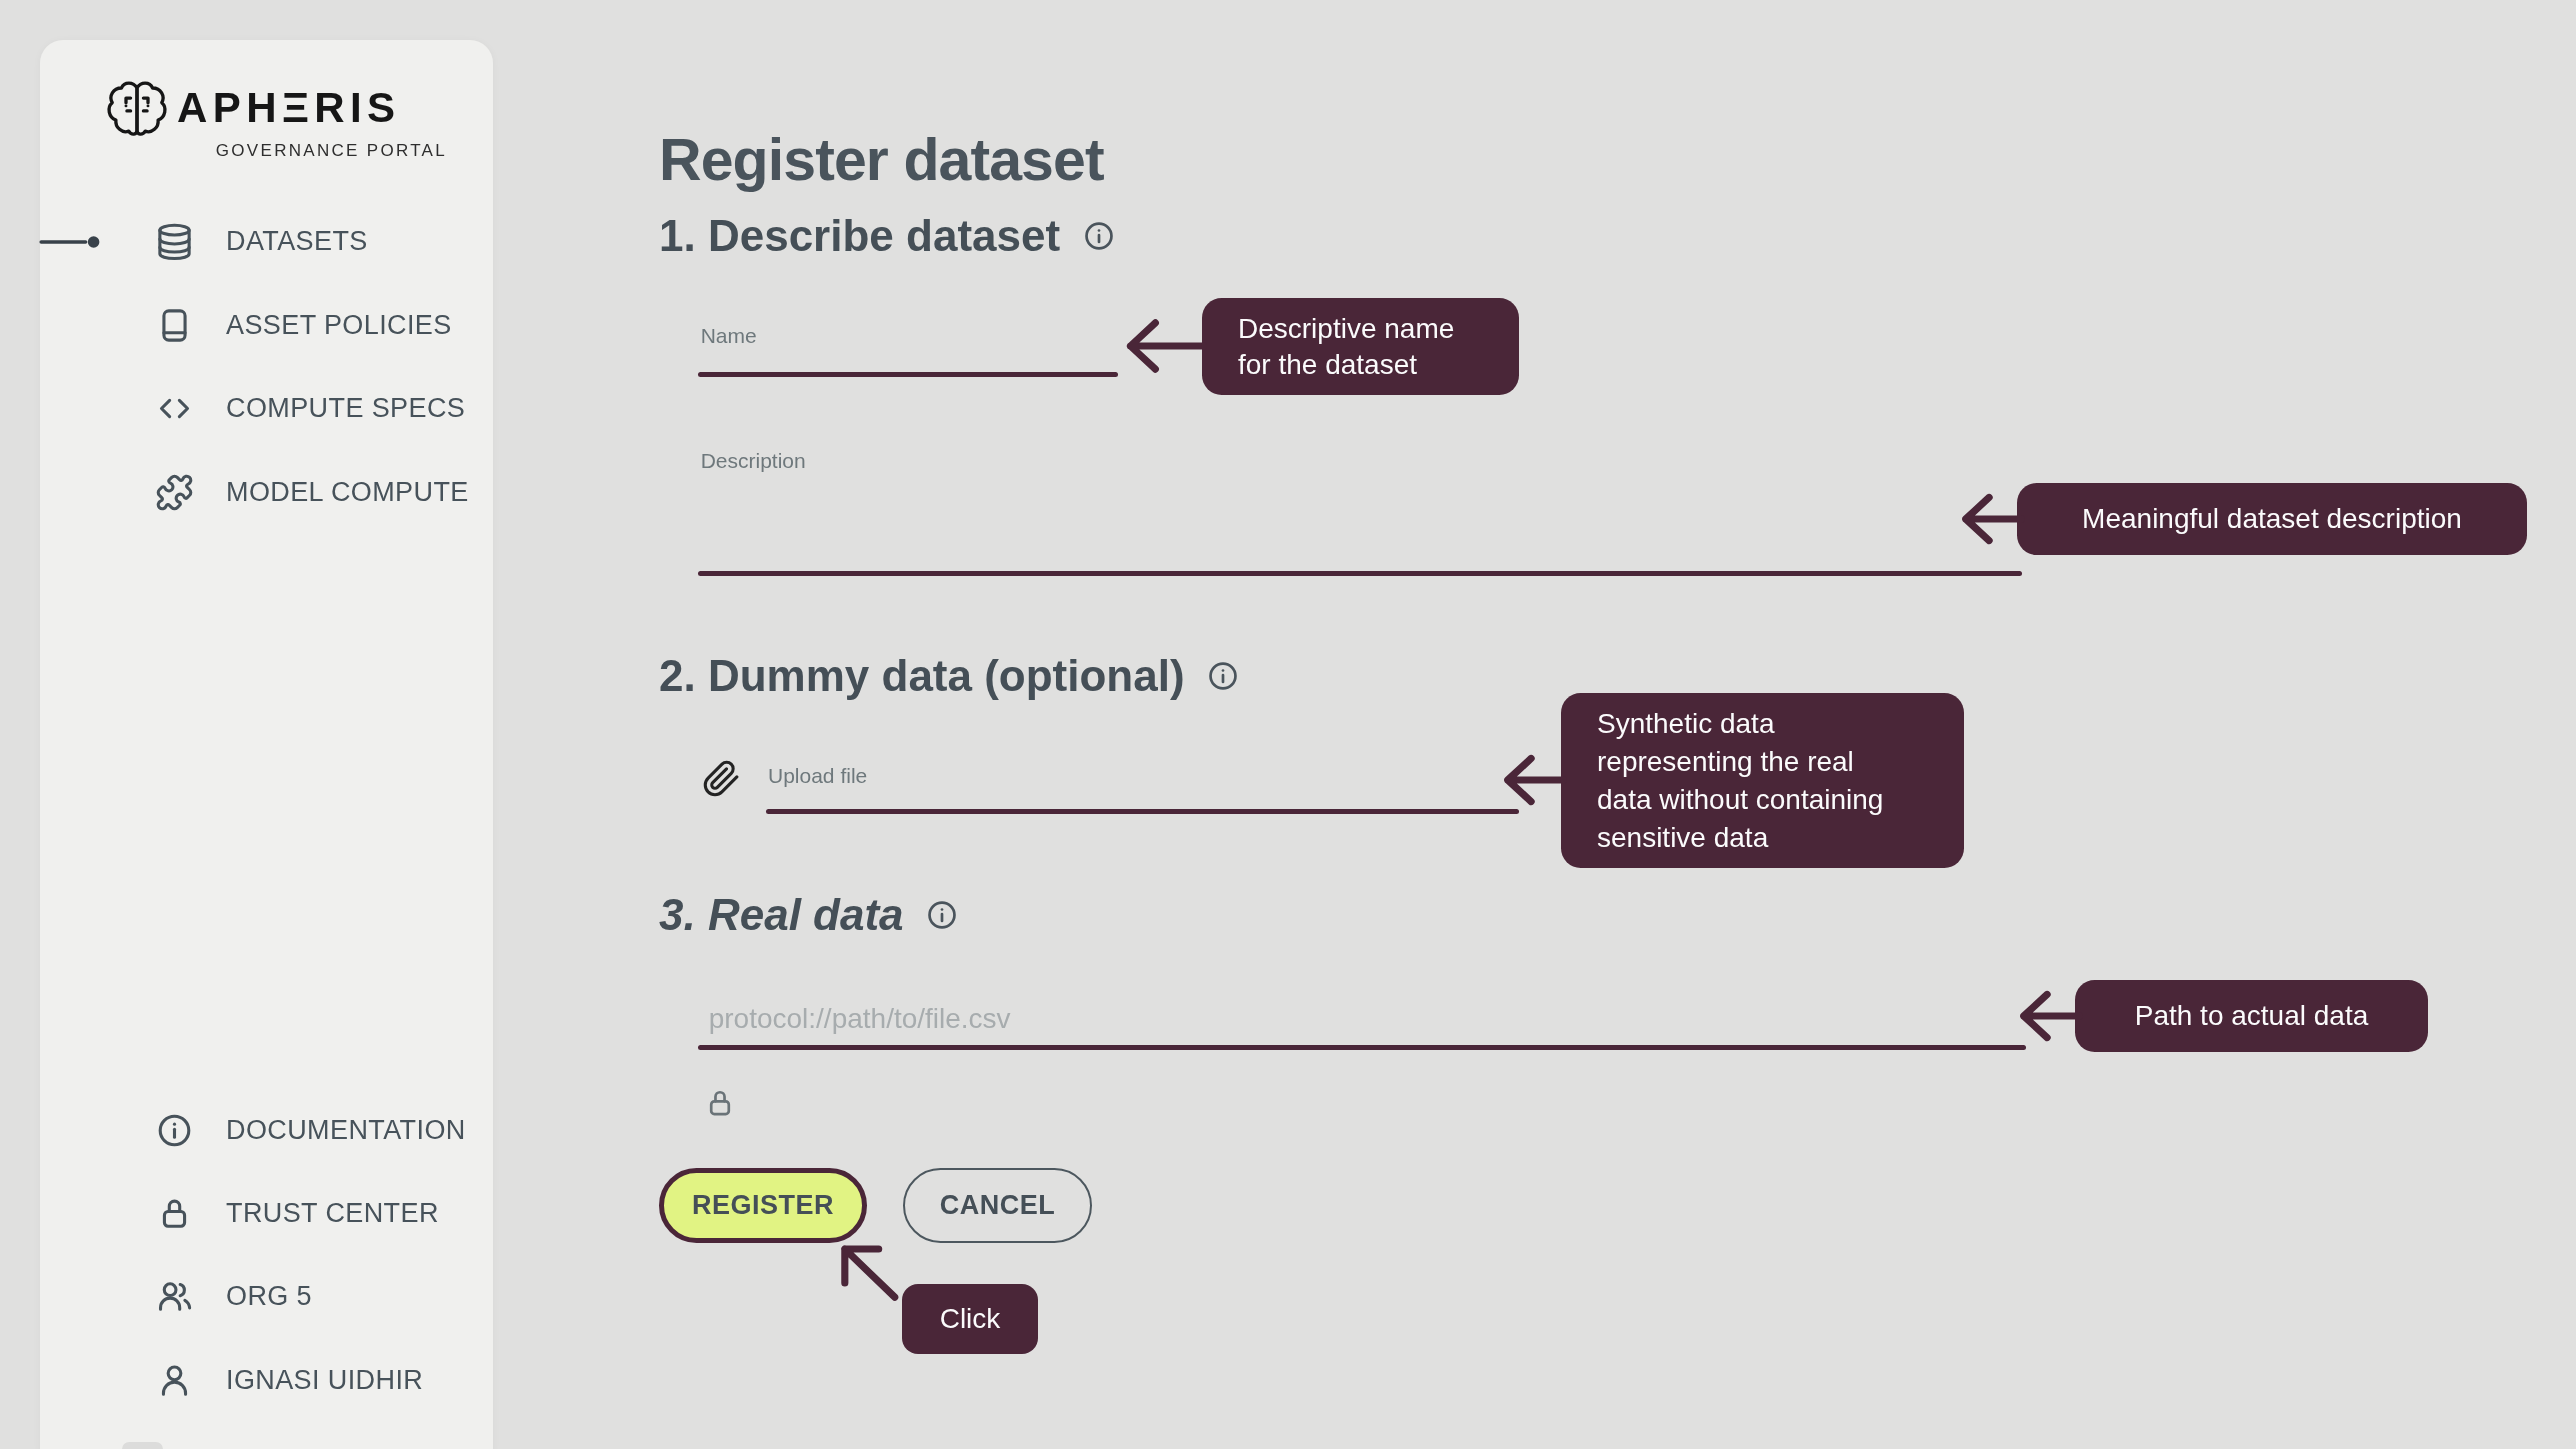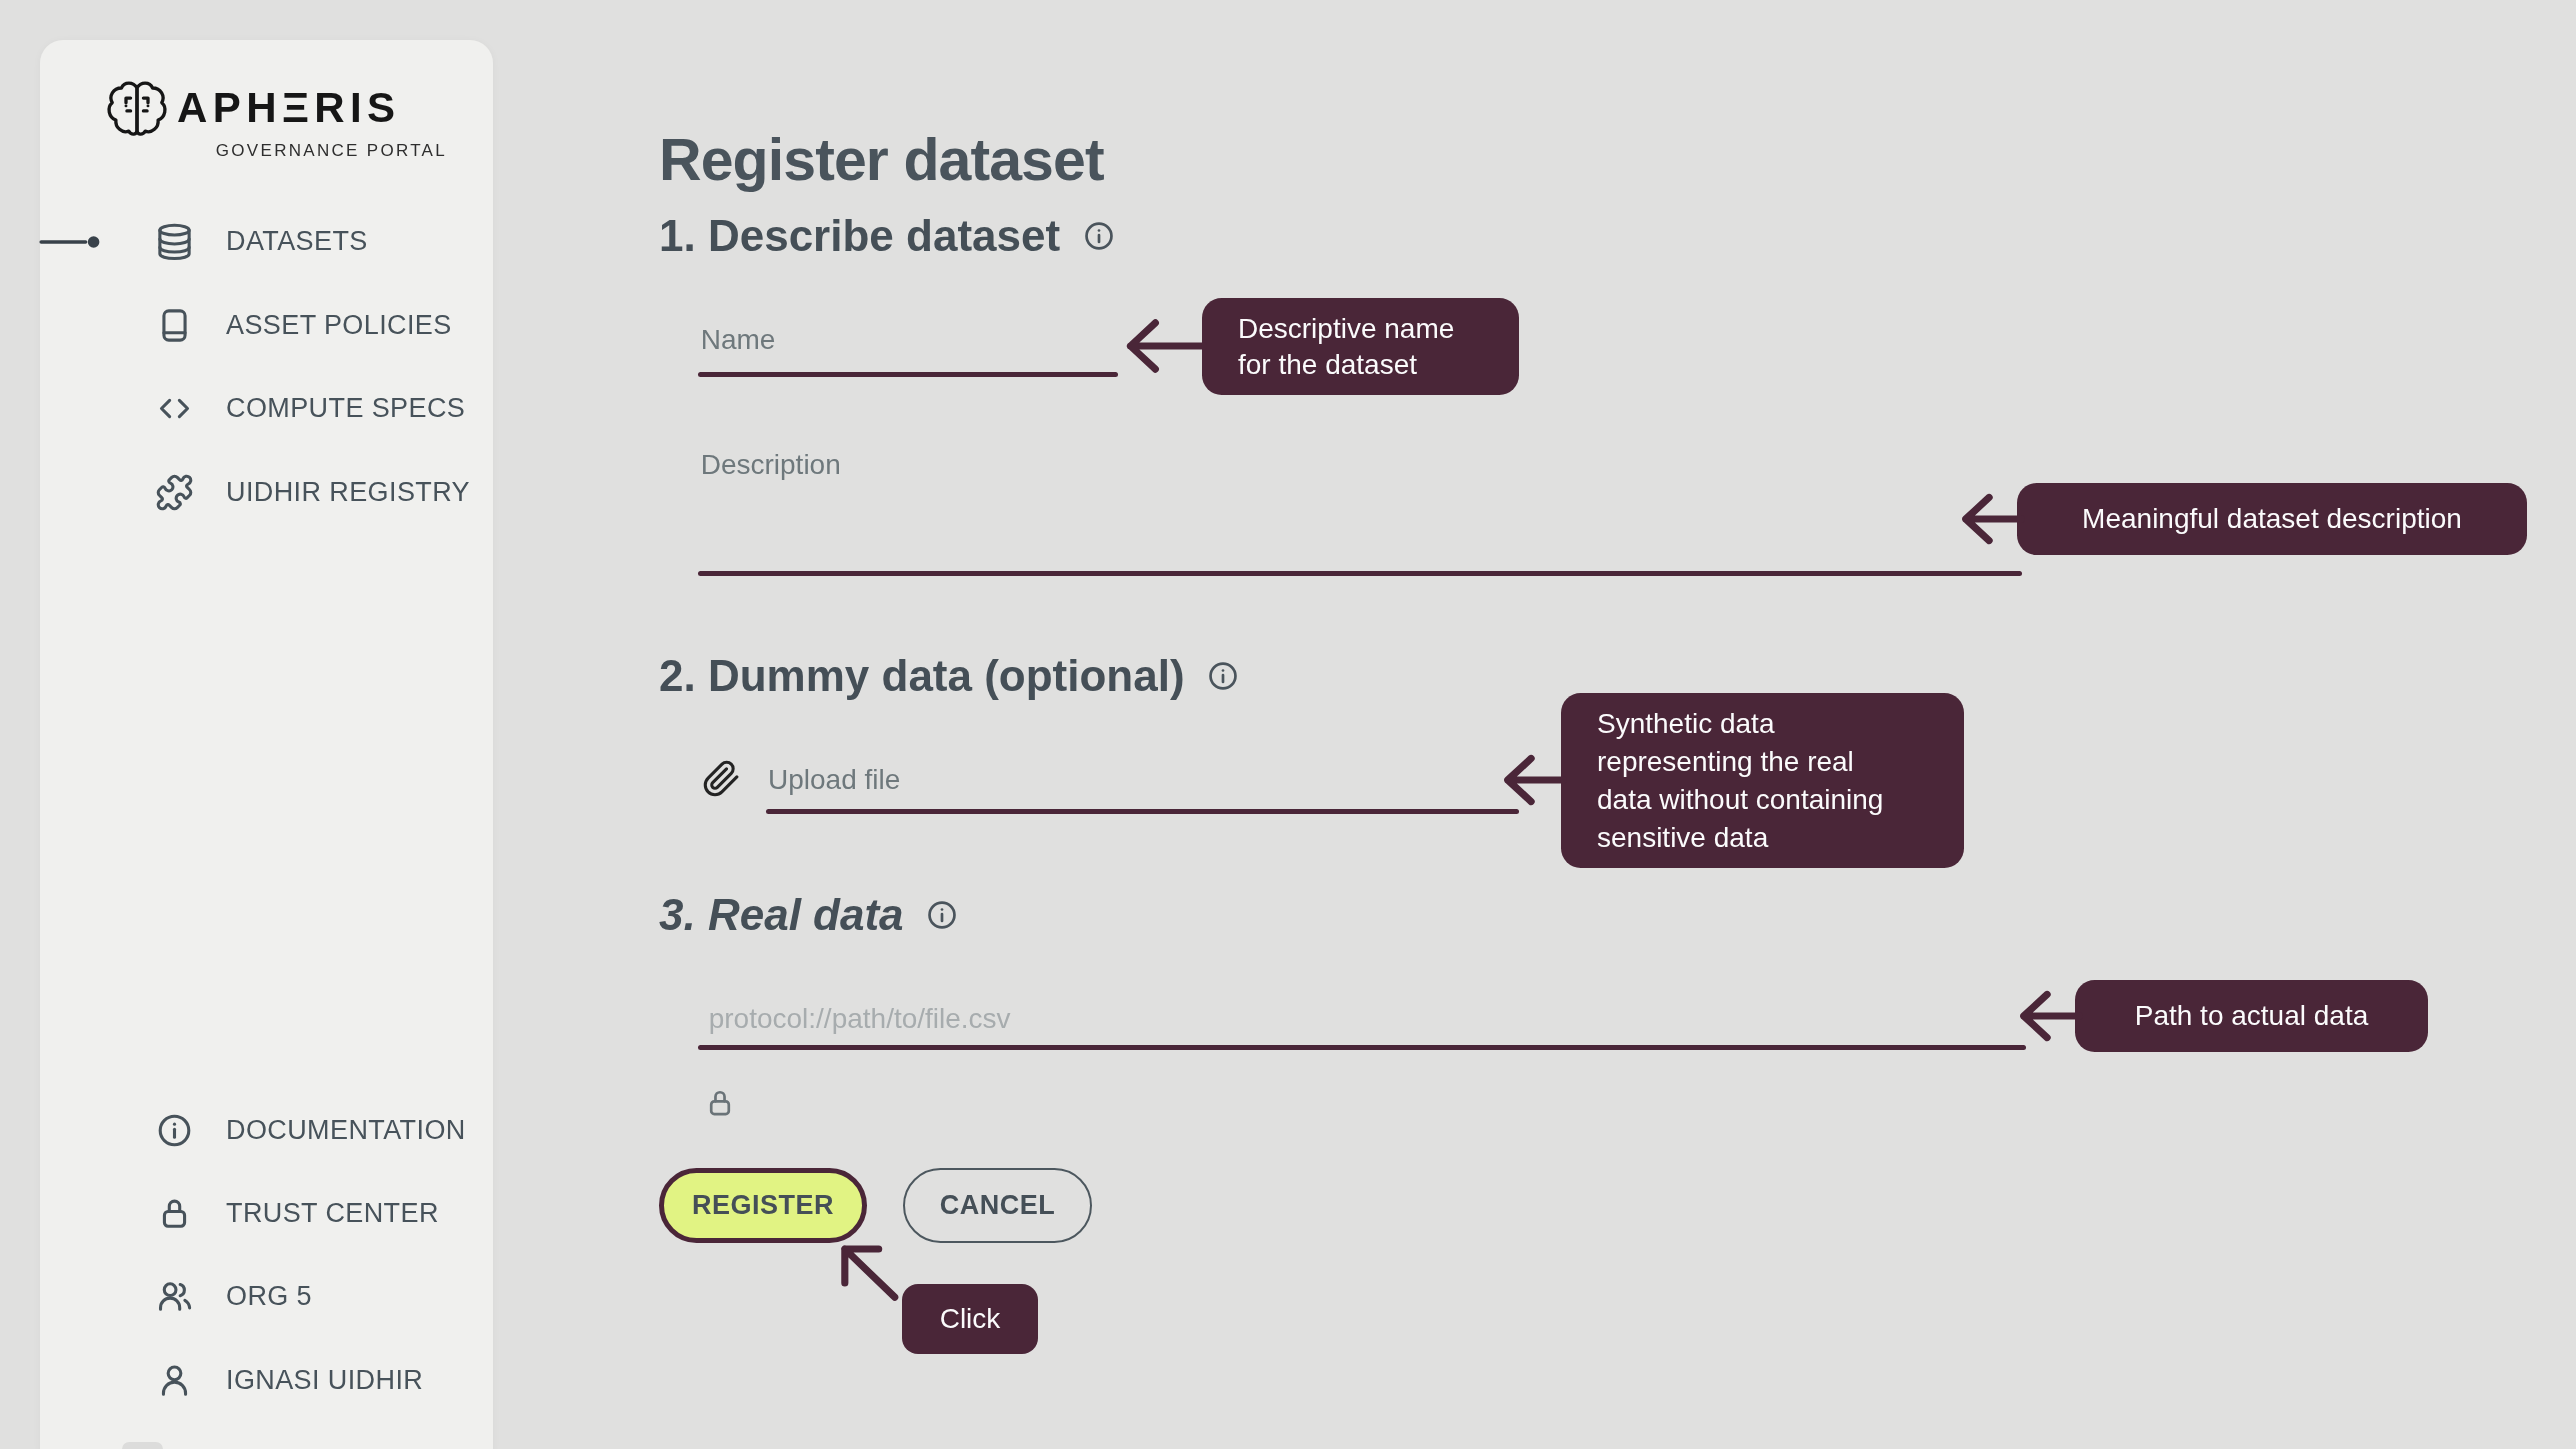--- a/index.html
+++ b/index.html
@@ -48,21 +48,21 @@
   .page-title{
     position:absolute;left:659px;top:86px;font-size:59px;font-weight:700;
     letter-spacing:-0.9px;color:#4a545c;white-space:nowrap;
   }
   .section-heading{
     position:absolute;left:659px;height:41px;display:flex;align-items:center;gap:21.5px;
     font-size:44px;font-weight:700;color:#454f57;white-space:nowrap;
   }
   .s1{top:215px;} .s2{top:655px;} .s3{top:894px;font-style:italic;}
   .field{position:absolute;}
-  .flabel{font-size:28px;color:var(--label);}
+  .flabel{font-size:21px;color:var(--label);}
   .uline{position:absolute;left:0;right:0;bottom:0;height:5.4px;background:var(--plum);border-radius:2.7px;}
   .name-field{left:698px;top:320px;width:420px;height:57px;}
   .name-field .flabel{position:absolute;left:2.7px;top:3.6px;}
   .desc-field{left:698px;top:445px;width:1324px;height:131px;}
   .desc-field .flabel{position:absolute;left:2.7px;top:3.6px;}
   .upload-field{left:698px;top:755px;width:821px;height:59px;}
   .upload-field .flabel{position:absolute;left:70px;top:9px;}
   .upload-field .uline{left:68px;}
   .upload-field svg{position:absolute;left:3.6px;top:3.6px;}
   .path-field{left:698px;top:995px;width:1328px;height:55px;}
@@ -143,21 +143,21 @@
       <svg width="39" height="39" viewBox="0 0 24 24" fill="none" stroke="currentColor" stroke-width="1.9" stroke-linecap="round" stroke-linejoin="round">
         <path d="M9 7l-5 5 5 5"></path>
           <path d="M15 7l5 5-5 5"></path>
       </svg>
       <span class="nlabel">COMPUTE SPECS</span>
     </div>
     <div class="nav-item" style="top:425px;">
       <svg width="39" height="39" viewBox="0 0 24 24" fill="none" stroke="currentColor" stroke-width="1.9" stroke-linecap="round" stroke-linejoin="round">
         <path d="M19.439 7.85c-.049.322.059.648.289.878l1.568 1.568c.47.47.706 1.087.706 1.704s-.235 1.233-.706 1.704l-1.611 1.611a.98.98 0 0 1-.837.276c-.47-.07-.802-.48-.968-.925a2.501 2.501 0 1 0-3.214 3.214c.446.166.855.497.925.968a.979.979 0 0 1-.276.837l-1.61 1.61a2.404 2.404 0 0 1-1.705.707 2.402 2.402 0 0 1-1.704-.706l-1.568-1.568a1.026 1.026 0 0 0-.877-.29c-.493.074-.84.504-1.02.968a2.5 2.5 0 1 1-3.237-3.237c.464-.18.894-.527.967-1.02a1.026 1.026 0 0 0-.289-.877l-1.568-1.568A2.402 2.402 0 0 1 1.998 12c0-.617.236-1.234.706-1.704L4.23 8.77c.24-.24.581-.353.917-.303.515.077.877.528 1.073 1.01a2.5 2.5 0 1 0 3.259-3.259c-.482-.196-.933-.558-1.01-1.073-.05-.336.062-.676.303-.917l1.525-1.525A2.402 2.402 0 0 1 12 1.998c.617 0 1.234.236 1.704.706l1.568 1.568c.23.23.556.338.877.29.493-.074.84-.504 1.02-.968a2.5 2.5 0 1 1 3.237 3.237c-.464.18-.894.527-.967 1.02Z"></path>
       </svg>
-      <span class="nlabel">UIDHIR REGISTRY</span>
+      <span class="nlabel">MODEL COMPUTE</span>
     </div>
 
     <div class="nav-item" style="top:1063px;">
       <svg width="39" height="39" viewBox="0 0 24 24" fill="none" stroke="currentColor" stroke-width="1.9" stroke-linecap="round" stroke-linejoin="round">
         <circle cx="12" cy="12" r="8.8"></circle>
           <path d="M12 11.3v4.9"></path>
           <path d="M12 8.1h.01"></path>
       </svg>
       <span class="nlabel">DOCUMENTATION</span>
     </div>

